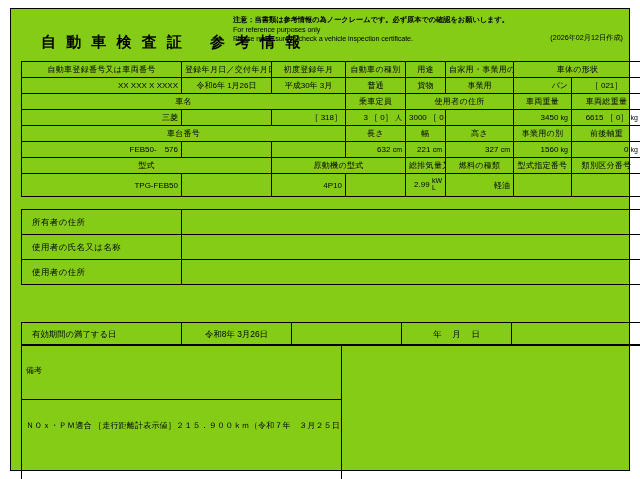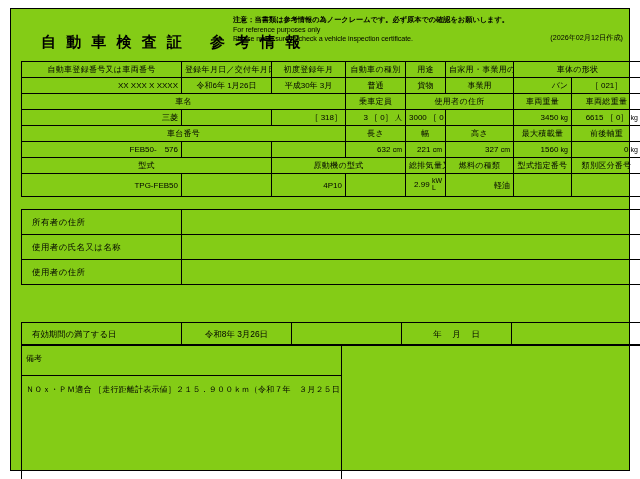--- a/index.html
+++ b/index.html
@@ -122,21 +122,21 @@
   }
   #t-valid td.lbl { padding-left: 10px; }
   
   #t-remarks {
     left: 10px;
     top: 335px;
     width: 620px;
   }
   #t-remarks td {
     vertical-align: top;
-    padding: 8px 4px;
+    padding: 20px 4px;
   }
   .rm-label {
     font-size: 8.4px;
     padding-left: 6px;
   }
   .rm-body {
     font-size: 7.4px;
     line-height: 1.45;
     white-space: pre-wrap;
     padding-left: 14px;
@@ -224,21 +224,21 @@
           <span>［ 0］</span>
           <span class="unit">kg</span>
         </td>
       </tr>
 
       <tr>
         <td class="hdr" colspan="3">車台番号</td>
         <td class="hdr">長さ</td>
         <td class="hdr">幅</td>
         <td class="hdr">高さ</td>
-        <td class="hdr">最大積載量</td>
+        <td class="hdr">事業用の別</td>
         <td class="hdr">前後軸重</td>
       </tr>
 
       <tr>
         <td class="val" rowspan="2">FEB50-　576</td>
         <td class="val" rowspan="2"></td>
         <td class="val" rowspan="2"></td>
         <td class="val rgt" rowspan="2">
           <span>632</span>
           <span class="unit">cm</span>

